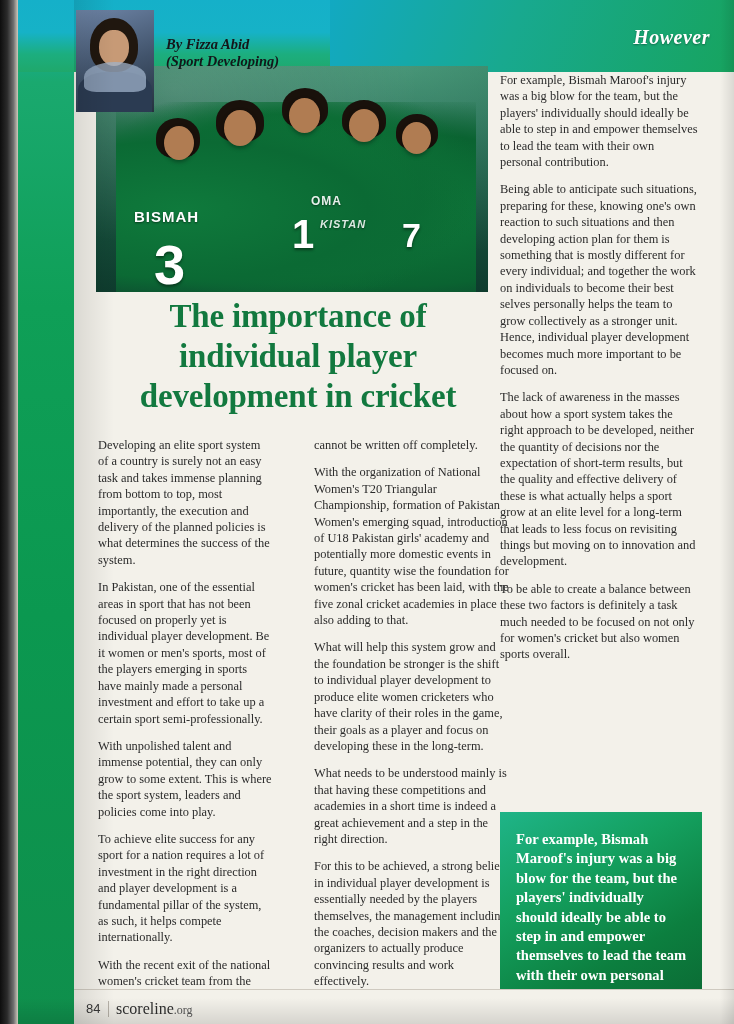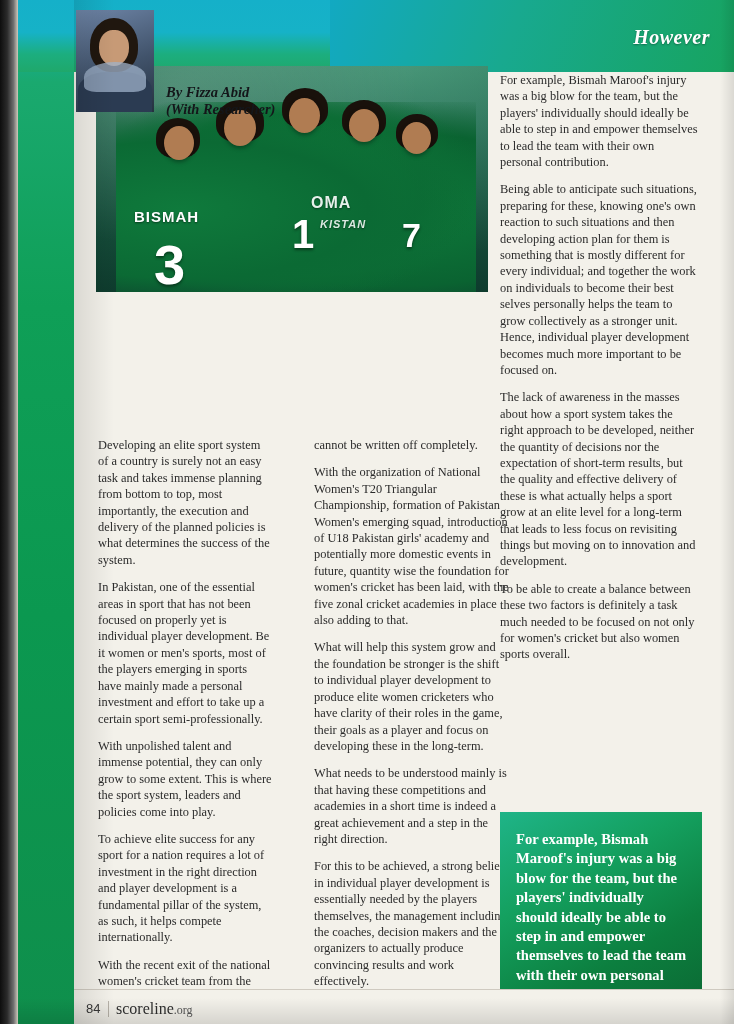--- a/index.html
+++ b/index.html
@@ -108,21 +108,20 @@
   #byline {
     position: absolute;
     left: 166px; top: 36px;
     z-index: 12;
     font-family: "Liberation Serif", serif;
     font-style: italic;
     font-weight: bold;
     font-size: 14.5px;
     line-height: 17px;
     color: #14161a;
-    margin-top: 48px;
   }
 
   
   #team-photo {
     position: absolute;
     left: 96px; top: 66px;
     width: 392px; height: 226px;
     z-index: 8;
     overflow: hidden;
     background: linear-gradient(to bottom, #1b5e4a 0%, #16533f 40%, #123f31 100%);
@@ -294,21 +293,21 @@
 
   <div id="author-photo">
     <div class="hair"></div>
     <div class="face"></div>
     <div class="shoulders"></div>
     <div class="scarf"></div>
   </div>
 
   <div id="byline">
     <div>By Fizza Abid</div>
-    <div>(With Researcher)</div>
+    <div>(Sport Developing)</div>
   </div>
 
   <div id="team-photo">
     <div class="bg-blur"></div>
     <div class="huddle"></div>
 
     <div class="hair" style="left:60px;  top:52px;  width:44px; height:40px;"></div>
     <div class="head" style="left:68px;  top:60px;  width:30px; height:34px;"></div>
 
     <div class="hair" style="left:120px; top:34px;  width:48px; height:42px;"></div>
@@ -319,27 +318,28 @@
 
     <div class="hair" style="left:246px; top:34px;  width:44px; height:38px;"></div>
     <div class="head" style="left:253px; top:43px;  width:30px; height:33px;"></div>
 
     <div class="hair" style="left:300px; top:48px;  width:42px; height:36px;"></div>
     <div class="head" style="left:306px; top:56px;  width:29px; height:32px;"></div>
 
     <div class="shirt-name" style="left:38px; top:142px; font-size:15px;">BISMAH</div>
     <div class="shirt-num" style="left:58px; top:166px; font-size:56px;">3</div>
 
-    <div class="shirt-name" style="left:215px; top:128px; font-size:16px; opacity:0.9;">OMA</div>
+    <div class="shirt-name" style="left:215px; top:128px; font-size:12px; opacity:0.9;">OMA</div>
     <div class="shirt-num" style="left:196px; top:146px; font-size:40px;">1</div>
     <div class="shirt-name" style="left:224px; top:152px; font-size:11px; opacity:0.85;font-style:italic;">KISTAN</div>
 
     <div class="shirt-num" style="left:306px; top:150px; font-size:34px;">7</div>
   </div>
 
+  <div id="headline">The importance of individual player development in cricket</div>
 
   <div class="col" id="col1">
     <p>Developing an elite sport system of a country is surely not an easy task and takes immense planning from bottom to top, most importantly, the execution and delivery of the planned policies is what determines the success of the system.</p>
     <p>In Pakistan, one of the essential areas in sport that has not been focused on properly yet is individual player development. Be it women or men's sports, most of the players emerging in sports have mainly made a personal investment and effort to take up a certain sport semi-professionally.</p>
     <p>With unpolished talent and immense potential, they can only grow to some extent. This is where the sport system, leaders and policies come into play.</p>
     <p>To achieve elite success for any sport for a nation requires a lot of investment in the right direction and player development is a fundamental pillar of the system, as such, it helps compete internationally.</p>
     <p>With the recent exit of the national women's cricket team from the ICC T20 World Cup, a lot of criticism and negativity is expected. However, the multiple brief shows of excellent cricket by the team is something that</p>
   </div>
 
   <div class="col" id="col2">

